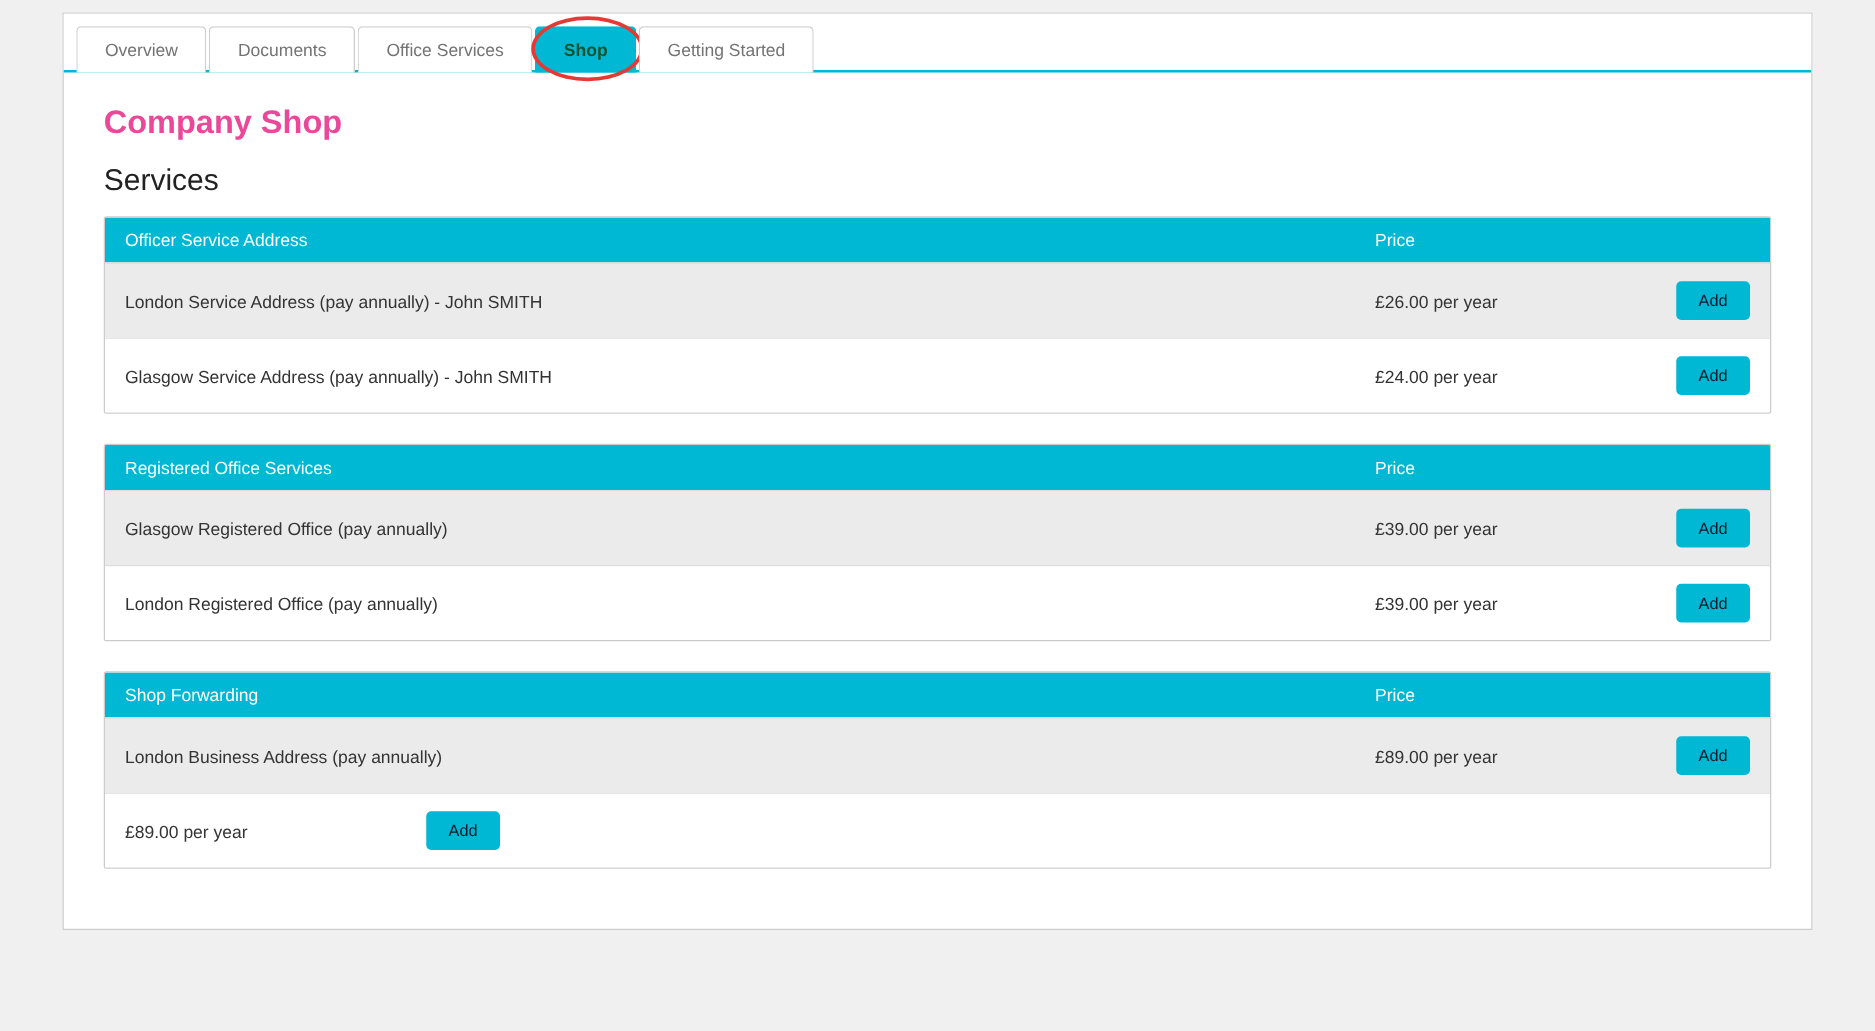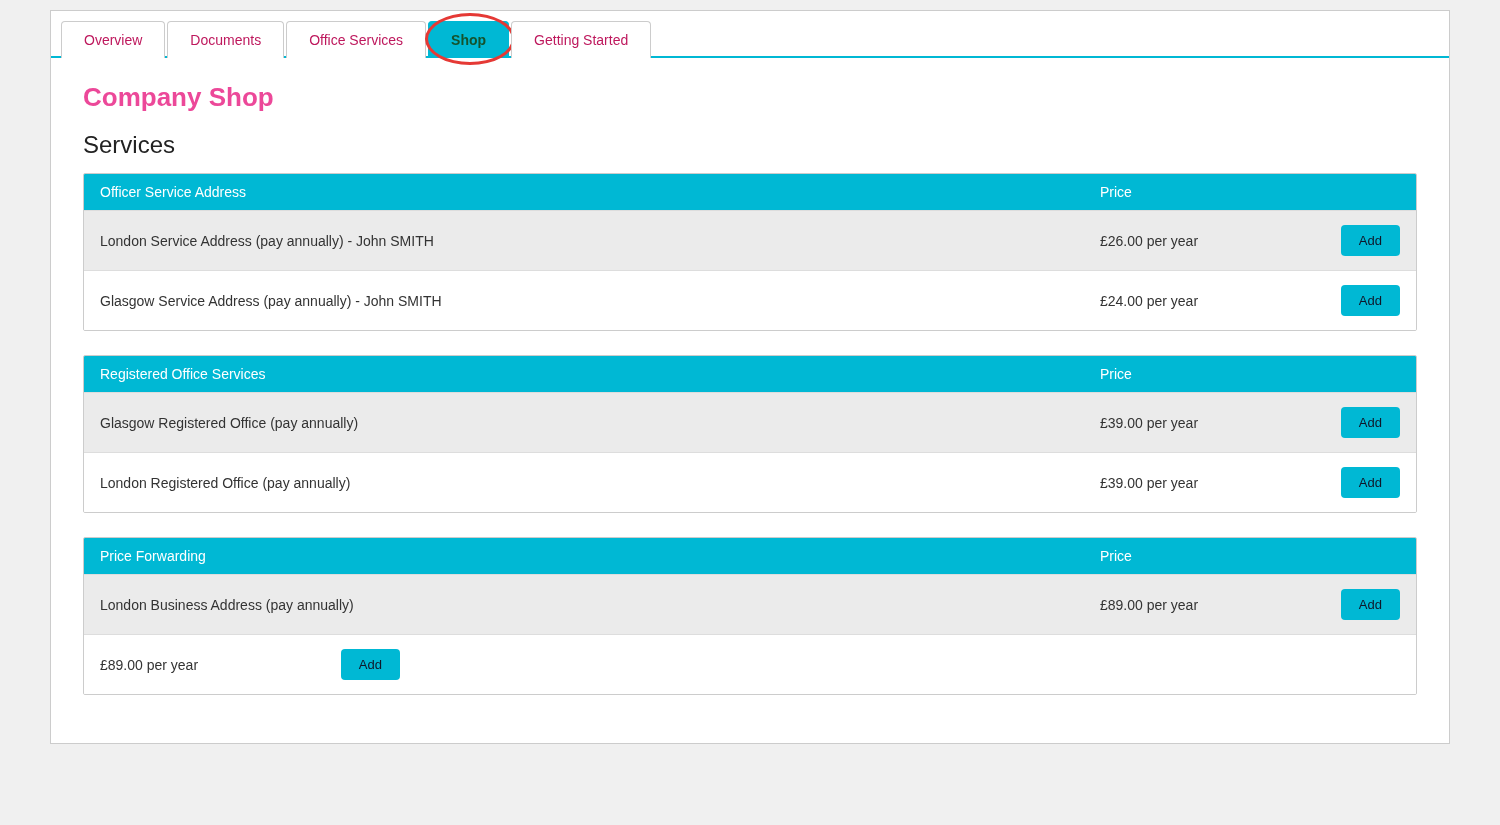--- a/index.html
+++ b/index.html
@@ -23,21 +23,21 @@
       display: flex;
       border-bottom: 2px solid #00b8d4;
       background: #fff;
       padding: 0 10px;
       padding-top: 8px;
     }
     .tab {
       padding: 10px 22px;
       cursor: pointer;
       font-size: 14px;
-      color: #be185d;
+      color: #737373;
       border: 1px solid #ccc;
       border-bottom: none;
       background: #fff;
       margin-right: 2px;
       border-radius: 4px 4px 0 0;
       position: relative;
       bottom: -2px;
     }
     .tab.active {
       background: #00b8d4;
@@ -195,21 +195,21 @@
           <div class="table-row">
             <div class="col-name">London Registered Office (pay annually)</div>
             <div class="col-price">£39.00 per year</div>
             <div class="col-action">
               <button class="add-btn">Add</button>
             </div>
           </div>
         </div>
         <div class="service-table">
           <div class="table-header">
-            <div class="col-name">Price Forwarding</div>
+            <div class="col-name">Shop Forwarding</div>
             <div class="col-price">Price</div>
             <div class="col-action"></div>
           </div>
           <div class="table-row">
             <div class="col-name">London Business Address (pay annually)</div>
             <div class="col-price">£89.00 per year</div>
             <div class="col-action">
               <button class="add-btn">Add</button>
             </div>
           </div>

